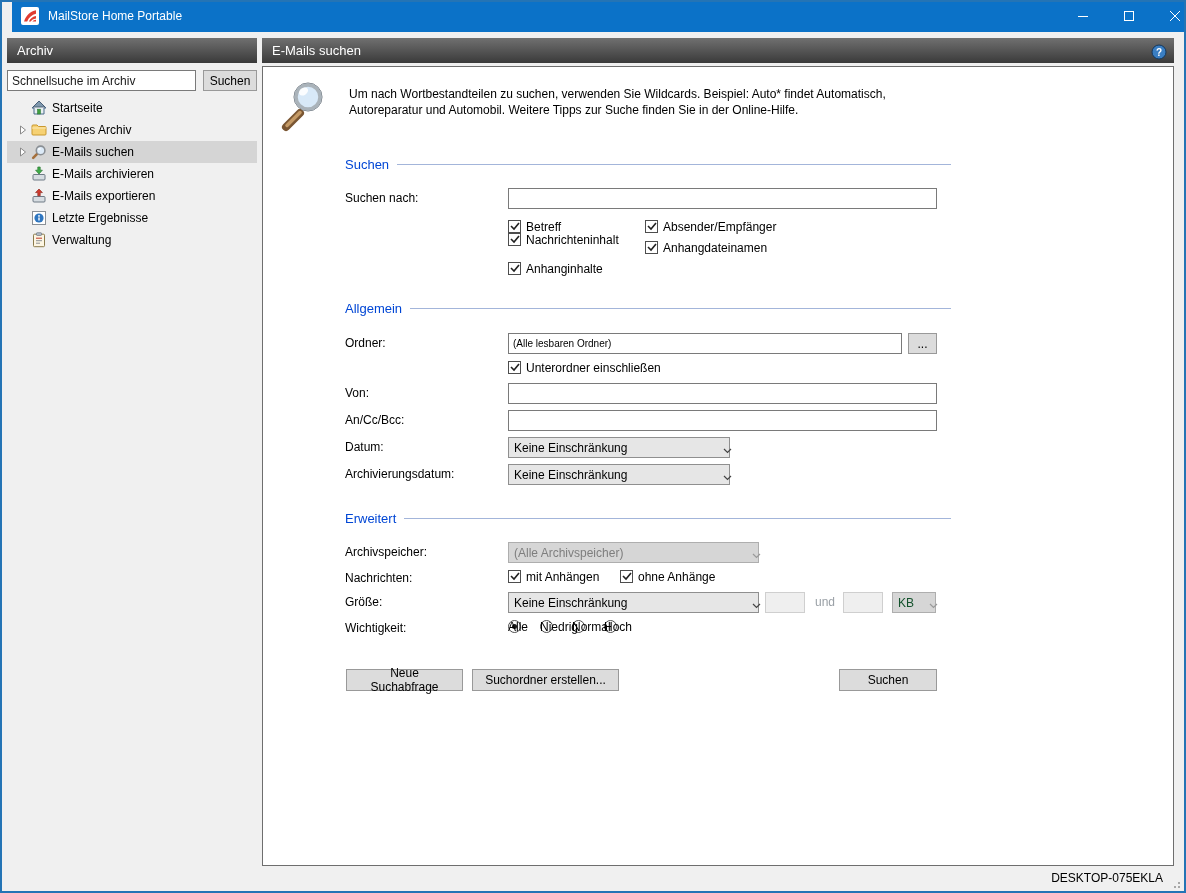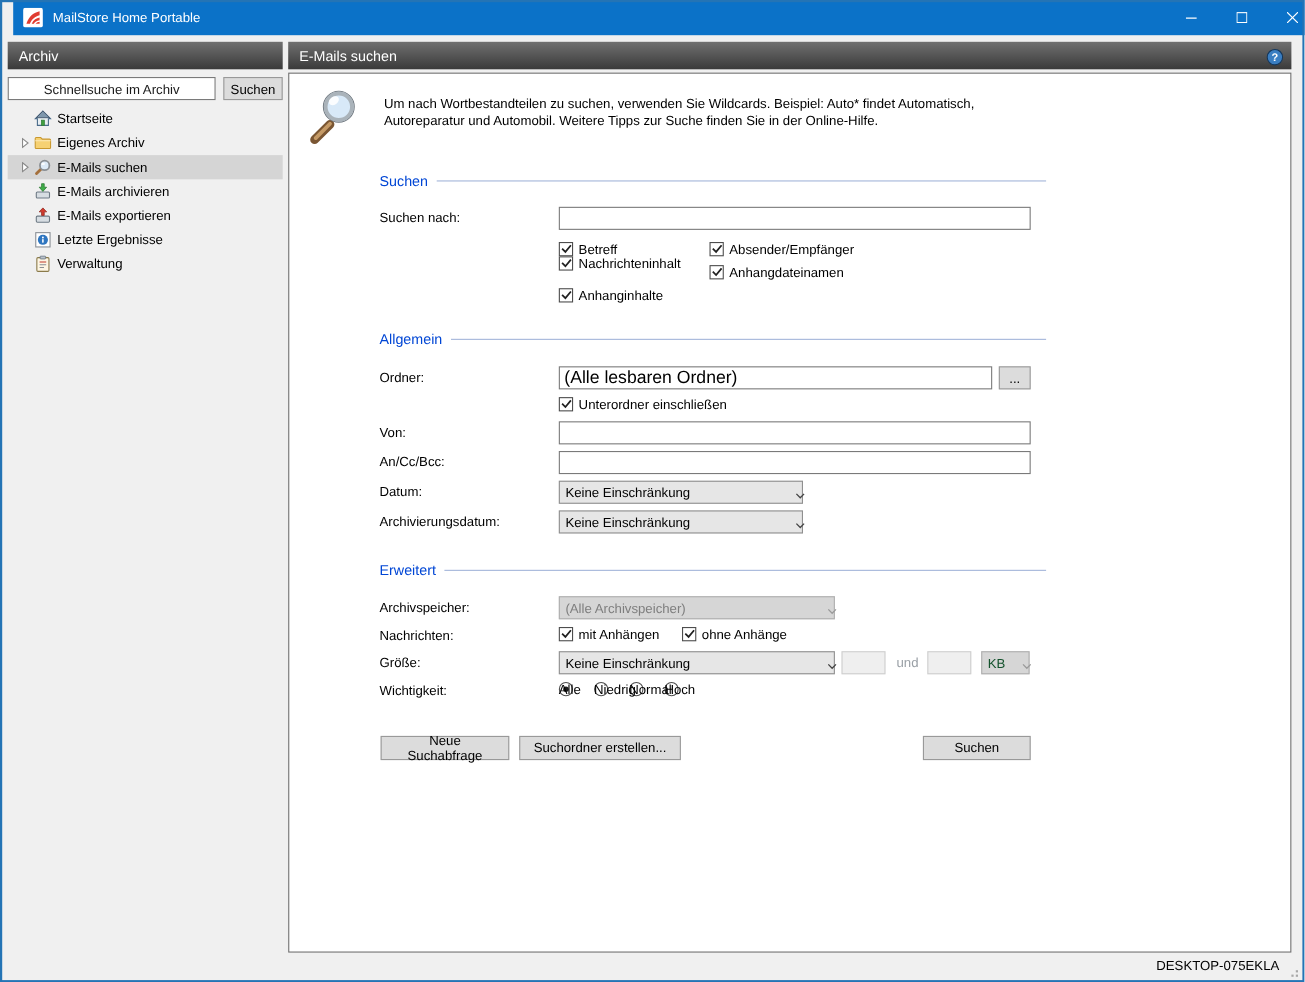--- a/index.html
+++ b/index.html
@@ -20,21 +20,21 @@
   
   .bar { position:absolute; height:25px; background:linear-gradient(#707070,#3a3a3a); color:#fff;
          font-size:13px; line-height:25px; padding-left:10px; }
   .bar-sidebar { left:7px; top:38px; width:250px; }
   .bar-main { left:262px; top:38px; width:912px; }
   .help-btn { position:absolute; right:7px; top:5px; width:16px; height:16px; }
 
   
   .quick-search { position:absolute; left:7px; top:70px; width:189px; height:21px;
                   border:1px solid #7a7a7a; background:#fff; padding:0 4px; font-family:inherit;
-                  font-size:12px; color:#1a1a1a;text-align:center; }
+                  font-size:12px; color:#1a1a1a; }
   .btn { border:1px solid #999; background:#dcdcdc; font-family:inherit; font-size:12px; color:#000;
          display:inline-flex; align-items:center; justify-content:center; }
   .side-search-btn { position:absolute; left:203px; top:70px; width:54px; height:21px; }
 
   .tree { position:absolute; left:7px; top:97px; width:250px; }
   .tree-item { height:22px; display:flex; align-items:center; padding-left:12px; }
   .tree-item.selected { background:#d5d5d5; }
   .chev { width:11px; flex:none; display:flex; align-items:center; }
   .ticon { width:17px; height:16px; flex:none; margin-right:5px; display:flex; align-items:center; justify-content:center; }
   .tree-label { white-space:nowrap; }
@@ -45,21 +45,21 @@
   .panel * { position:absolute; }
   .big-magnifier { left:14px; top:10px; width:52px; height:58px; }
   .intro { left:86px; top:19px; width:592px; line-height:16px; position:absolute; }
 
   .section-head { left:82px; display:flex; align-items:center; width:606px; position:absolute; }
   .section-title { position:static; color:#0046d5; font-size:13px; margin-right:8px; white-space:nowrap; }
   .section-line { position:static; flex:1; height:1px; background:#a3b5da; }
 
   .flabel { left:82px; width:162px; line-height:21px; white-space:nowrap; }
   .tinput { left:245px; height:21px; border:1px solid #7a7a7a; background:#fff; padding:0 4px;
-            font-family:inherit; font-size:16px; }
+            font-family:inherit; font-size:10px; }
   .combo { height:21px; background:#e6e6e6; border:1px solid #8f8f8f; display:flex; align-items:center;
            padding:0 2px 0 5px; }
   .combo .ctext { position:static; flex:1; white-space:nowrap; overflow:hidden; }
   .combo .carrow { position:static; flex:none; margin-right:4px; }
   .combo.disabled { background:#d6d6d6; border-color:#aeaeae; color:#7e7e7e; }
   .mini-input { height:21px; width:40px; border:1px solid #cfcfcf; background:#efefef; }
 
   .cbrow { display:flex; position:absolute; height:16px; }
   .cb { width:13px; height:13px; border:1px solid #4d4d4d; background:#fff; flex:none;
         display:inline-flex; align-items:center; justify-content:center; margin-right:5px; position:static; }

